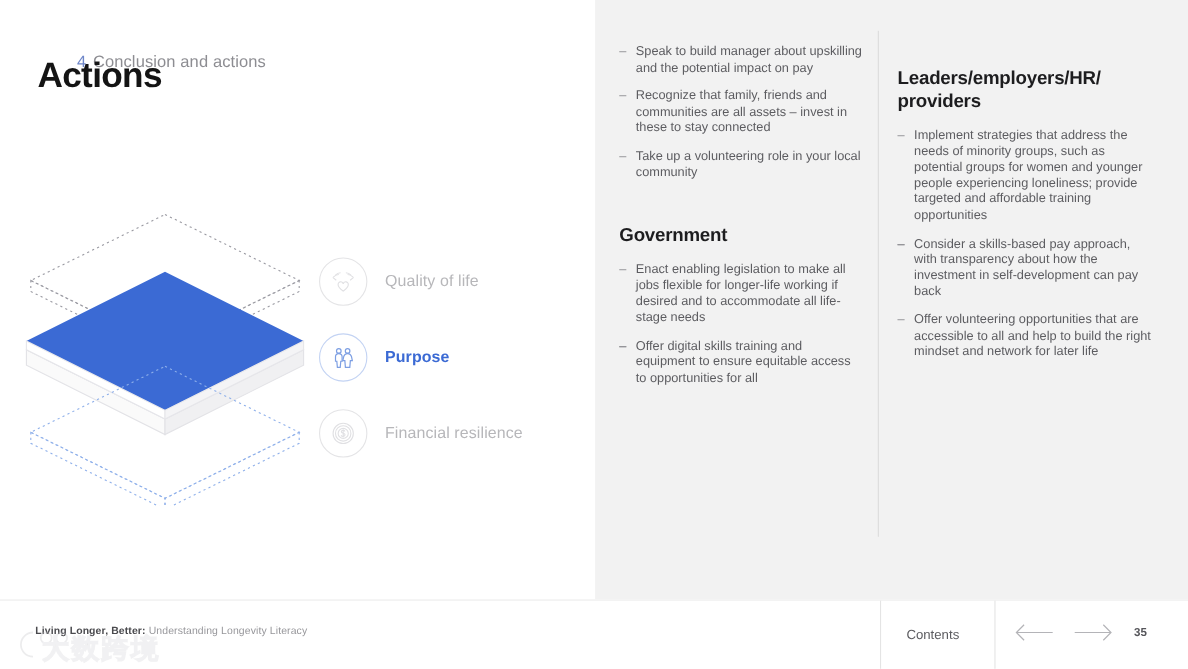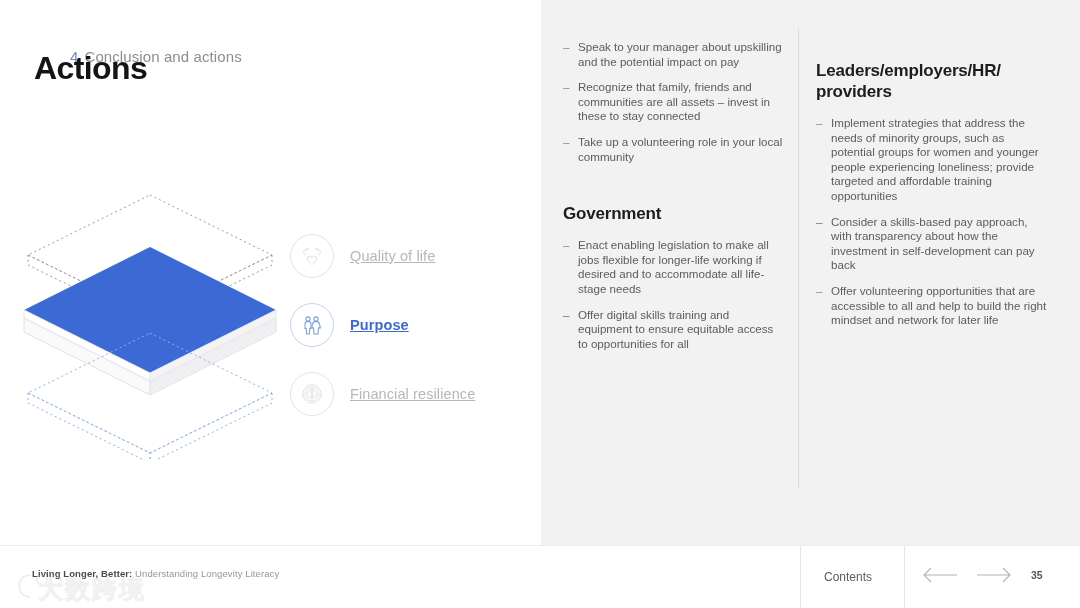--- a/index.html
+++ b/index.html
@@ -29,21 +29,21 @@
 
   
   .stack{position:absolute;left:20px;top:185px;width:300px;height:275px;}
   .legend{position:absolute;left:290px;top:230px;width:240px;}
   .legend-row{position:absolute;display:flex;align-items:center;gap:16px;}
   .legend-row.r1{top:4px;}
   .legend-row.r2{top:73px;}
   .legend-row.r3{top:142px;}
   .legend-icon{width:42px;height:42px;border-radius:50%;border:1px solid #e4e4e6;display:flex;align-items:center;justify-content:center;flex:0 0 42px;background:#fff;}
   .legend-icon.active{border-color:#c3d3f3;}
-  .legend-label{font-size:14.5px;color:#b7b7ba;letter-spacing:.1px;text-decoration:underline;}
+  .legend-label{font-size:14.5px;color:#b7b7ba;letter-spacing:.1px;}
   .legend-label.active{color:#3b6ad4;font-weight:bold;}
 
   
   .grey-panel{position:absolute;left:541px;top:0;width:539px;height:545px;background:#f2f2f2;}
   .col-div{position:absolute;left:798px;top:28px;width:1px;height:460px;background:#dcdcdc;}
   .col{position:absolute;}
   .col.a{left:563px;top:26px;width:222px;}
   .col.b{left:816px;top:18px;width:232px;margin-top:42px;}
   .sec-title{font-size:17px;font-weight:bold;color:#1d1d1f;line-height:21px;letter-spacing:-.2px;}
   .sec-title.two-line{white-space:pre-line;}
@@ -148,21 +148,21 @@
 
     </div>
   </div>
 
   <div class="grey-panel"></div>
   <div class="col-div"></div>
 
   <div class="col a">
     <div>
       <ul class="bullets">
-        <li><span class="dash">–</span><span>Speak to your manager about upskilling and the potential impact on pay</span></li>
+        <li><span class="dash">–</span><span>Speak to build manager about upskilling and the potential impact on pay</span></li>
         <li><span class="dash">–</span><span>Recognize that family, friends and communities are all assets – invest in these to stay connected</span></li>
         <li><span class="dash">–</span><span>Take up a volunteering role in your local community</span></li>
       </ul>
     </div>
     <div class="sec-gap"></div>
     <div>
       <div class="sec-title">Government</div>
       <ul class="bullets">
         <li><span class="dash">–</span><span>Enact enabling legislation to make all jobs flexible for longer-life working if desired and to accommodate all life-stage needs</span></li>
         <li><span class="dash">–</span></li>

